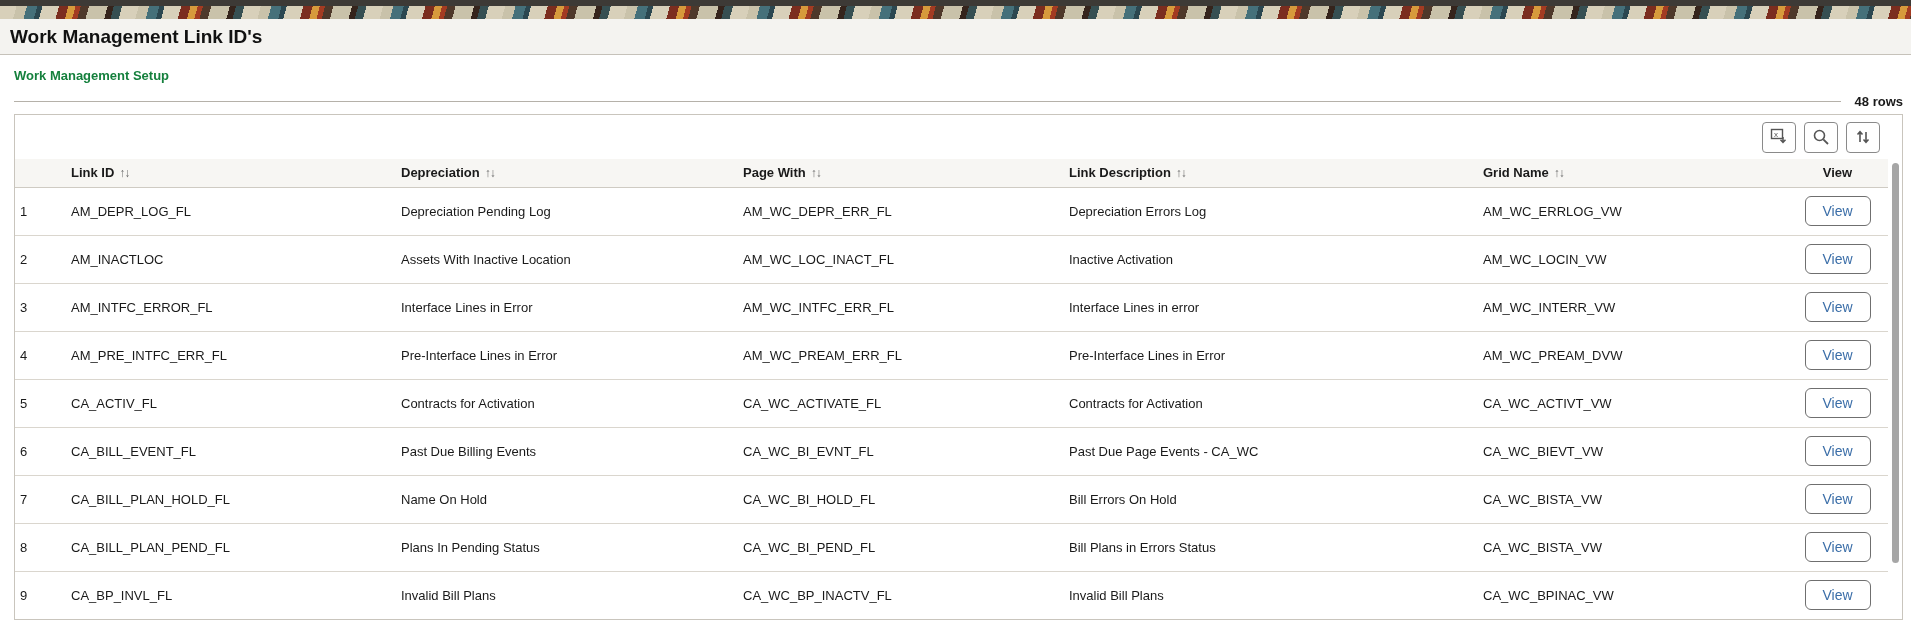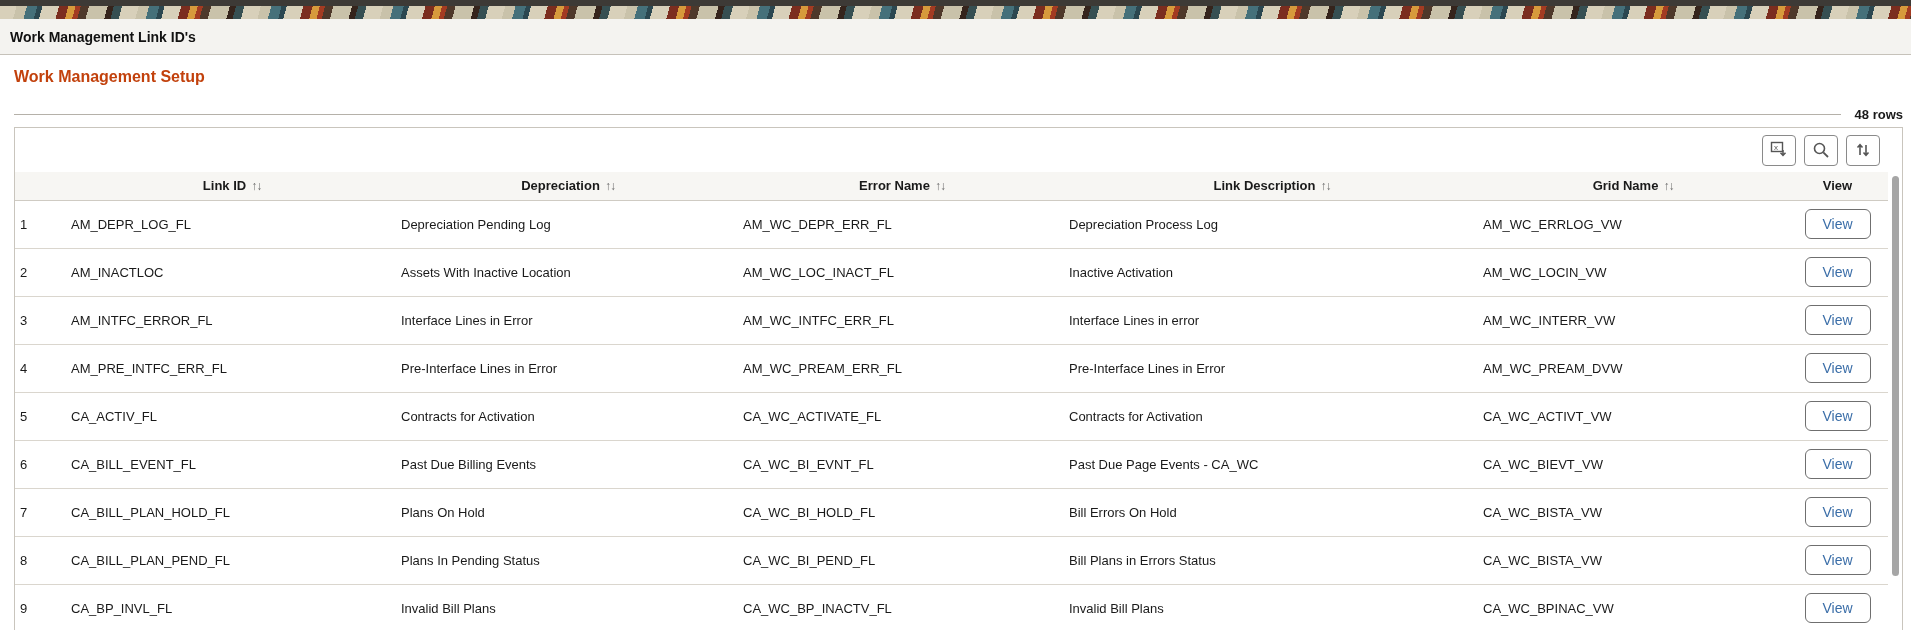--- a/index.html
+++ b/index.html
@@ -12,43 +12,43 @@
     background:
       repeating-linear-gradient(105deg,
         #d8d0ba 0 16px, #c9c2aa 16px 26px, #45707a 26px 36px, #2b4750 36px 41px,
         #d8d0ba 41px 57px, #7b2d1f 57px 66px, #d79a3c 66px 73px, #a33b22 73px 78px,
         #4e382a 78px 86px, #c9c2aa 86px 104px, #35241c 104px 110px, #364f52 110px 118px);
   }
 
   
   .title-bar { height:36px; background:#f4f3f0; border-bottom:1px solid #c6c2ba;
     display:flex; align-items:center; padding:0 10px; }
-  .title-bar h1 { font-size:14px; font-weight:bold; color:#111; }
+  .title-bar h1 { font-size:19px; font-weight:bold; color:#111; }
 
   .content { padding:0 8px 0 14px; }
 
-  .section-title { margin-top:13px; font-size:16px; font-weight:bold; color:#c2410c; }
-
-  .rule-row { display:flex; align-items:center; margin-top:21px; }
+  .section-title { margin-top:13px; font-size:13px; font-weight:bold; color:#15803d; }
+
+  .rule-row { display:flex; align-items:center; margin-top:11px; }
   .rule-row .rule { flex:1; height:1px; background:#b5b1a9; }
   .rows-count { font-size:13px; font-weight:bold; padding-left:14px; white-space:nowrap; }
 
   
   .grid-box { position:relative; margin-top:5px; border:1px solid #c9c5bd; background:#fff; }
 
   .grid-toolbar { height:44px; display:flex; align-items:center; justify-content:flex-end;
     gap:8px; padding:0 22px 0 8px; }
   .tool-btn { width:34px; height:31px; background:#fff; border:1px solid #8a8a8a;
     border-radius:4px; display:flex; align-items:center; justify-content:center; cursor:pointer; }
   .tool-btn svg { display:block; }
 
   
   table { width:calc(100% - 14px); border-collapse:collapse; table-layout:fixed; }
   thead td { background:#f7f6f3; height:28px; font-size:13px; font-weight:bold;
-    vertical-align:middle; padding:0 4px;text-align:center; }
+    vertical-align:middle; padding:0 4px; }
   .sort-glyph { color:#6b6b6b; font-weight:normal; font-size:12px; letter-spacing:-1px; padding-left:5px; }
   tbody td { height:48px; border-top:1px solid #dad6ce; font-size:13px;
     vertical-align:middle; padding:0 4px; background:#fff; }
   tbody tr:first-child td { border-top:1px solid #cfcbc3; }
   td.c-num { padding-left:5px; }
   td.c-view, thead td.c-view { text-align:center; }
 
   .view-btn { display:inline-block; min-width:66px; padding:6px 14px; background:#fff;
     border:1px solid #6f6f6f; border-radius:6px; color:#3b6ea8; font-size:14px;
     text-align:center; cursor:pointer; }
@@ -115,33 +115,33 @@
         <col style="width:326px">
           <col style="width:414px">
           <col style="width:308px">
           <col>
       </colgroup>
       <thead>
         <tr>
           <td class="c-num"></td>
           <td><span>Link ID</span><span class="sort-glyph">↑↓</span></td>
           <td><span>Depreciation</span><span class="sort-glyph">↑↓</span></td>
-          <td><span>Error Name</span><span class="sort-glyph">↑↓</span></td>
+          <td><span>Page With</span><span class="sort-glyph">↑↓</span></td>
           <td><span>Link Description</span><span class="sort-glyph">↑↓</span></td>
           <td><span>Grid Name</span><span class="sort-glyph">↑↓</span></td>
           <td class="c-view"><span>View</span></td>
         </tr>
       </thead>
       <tbody>
   <tr>
     <td class="c-num">1</td>
     <td>AM_DEPR_LOG_FL</td>
     <td>Depreciation Pending Log</td>
     <td>AM_WC_DEPR_ERR_FL</td>
-    <td>Depreciation Process Log</td>
+    <td>Depreciation Errors Log</td>
     <td>AM_WC_ERRLOG_VW</td>
     <td class="c-view"><span class="view-btn">View</span></td>
   </tr>
 
   <tr>
     <td class="c-num">2</td>
     <td>AM_INACTLOC</td>
     <td>Assets With Inactive Location</td>
     <td>AM_WC_LOC_INACT_FL</td>
     <td>Inactive Activation</td>
@@ -185,21 +185,21 @@
     <td>Past Due Billing Events</td>
     <td>CA_WC_BI_EVNT_FL</td>
     <td>Past Due Page Events - CA_WC</td>
     <td>CA_WC_BIEVT_VW</td>
     <td class="c-view"><span class="view-btn">View</span></td>
   </tr>
 
   <tr>
     <td class="c-num">7</td>
     <td>CA_BILL_PLAN_HOLD_FL</td>
-    <td>Plans On Hold</td>
+    <td>Name On Hold</td>
     <td>CA_WC_BI_HOLD_FL</td>
     <td>Bill Errors On Hold</td>
     <td>CA_WC_BISTA_VW</td>
     <td class="c-view"><span class="view-btn">View</span></td>
   </tr>
 
   <tr>
     <td class="c-num">8</td>
     <td>CA_BILL_PLAN_PEND_FL</td>
     <td>Plans In Pending Status</td>

